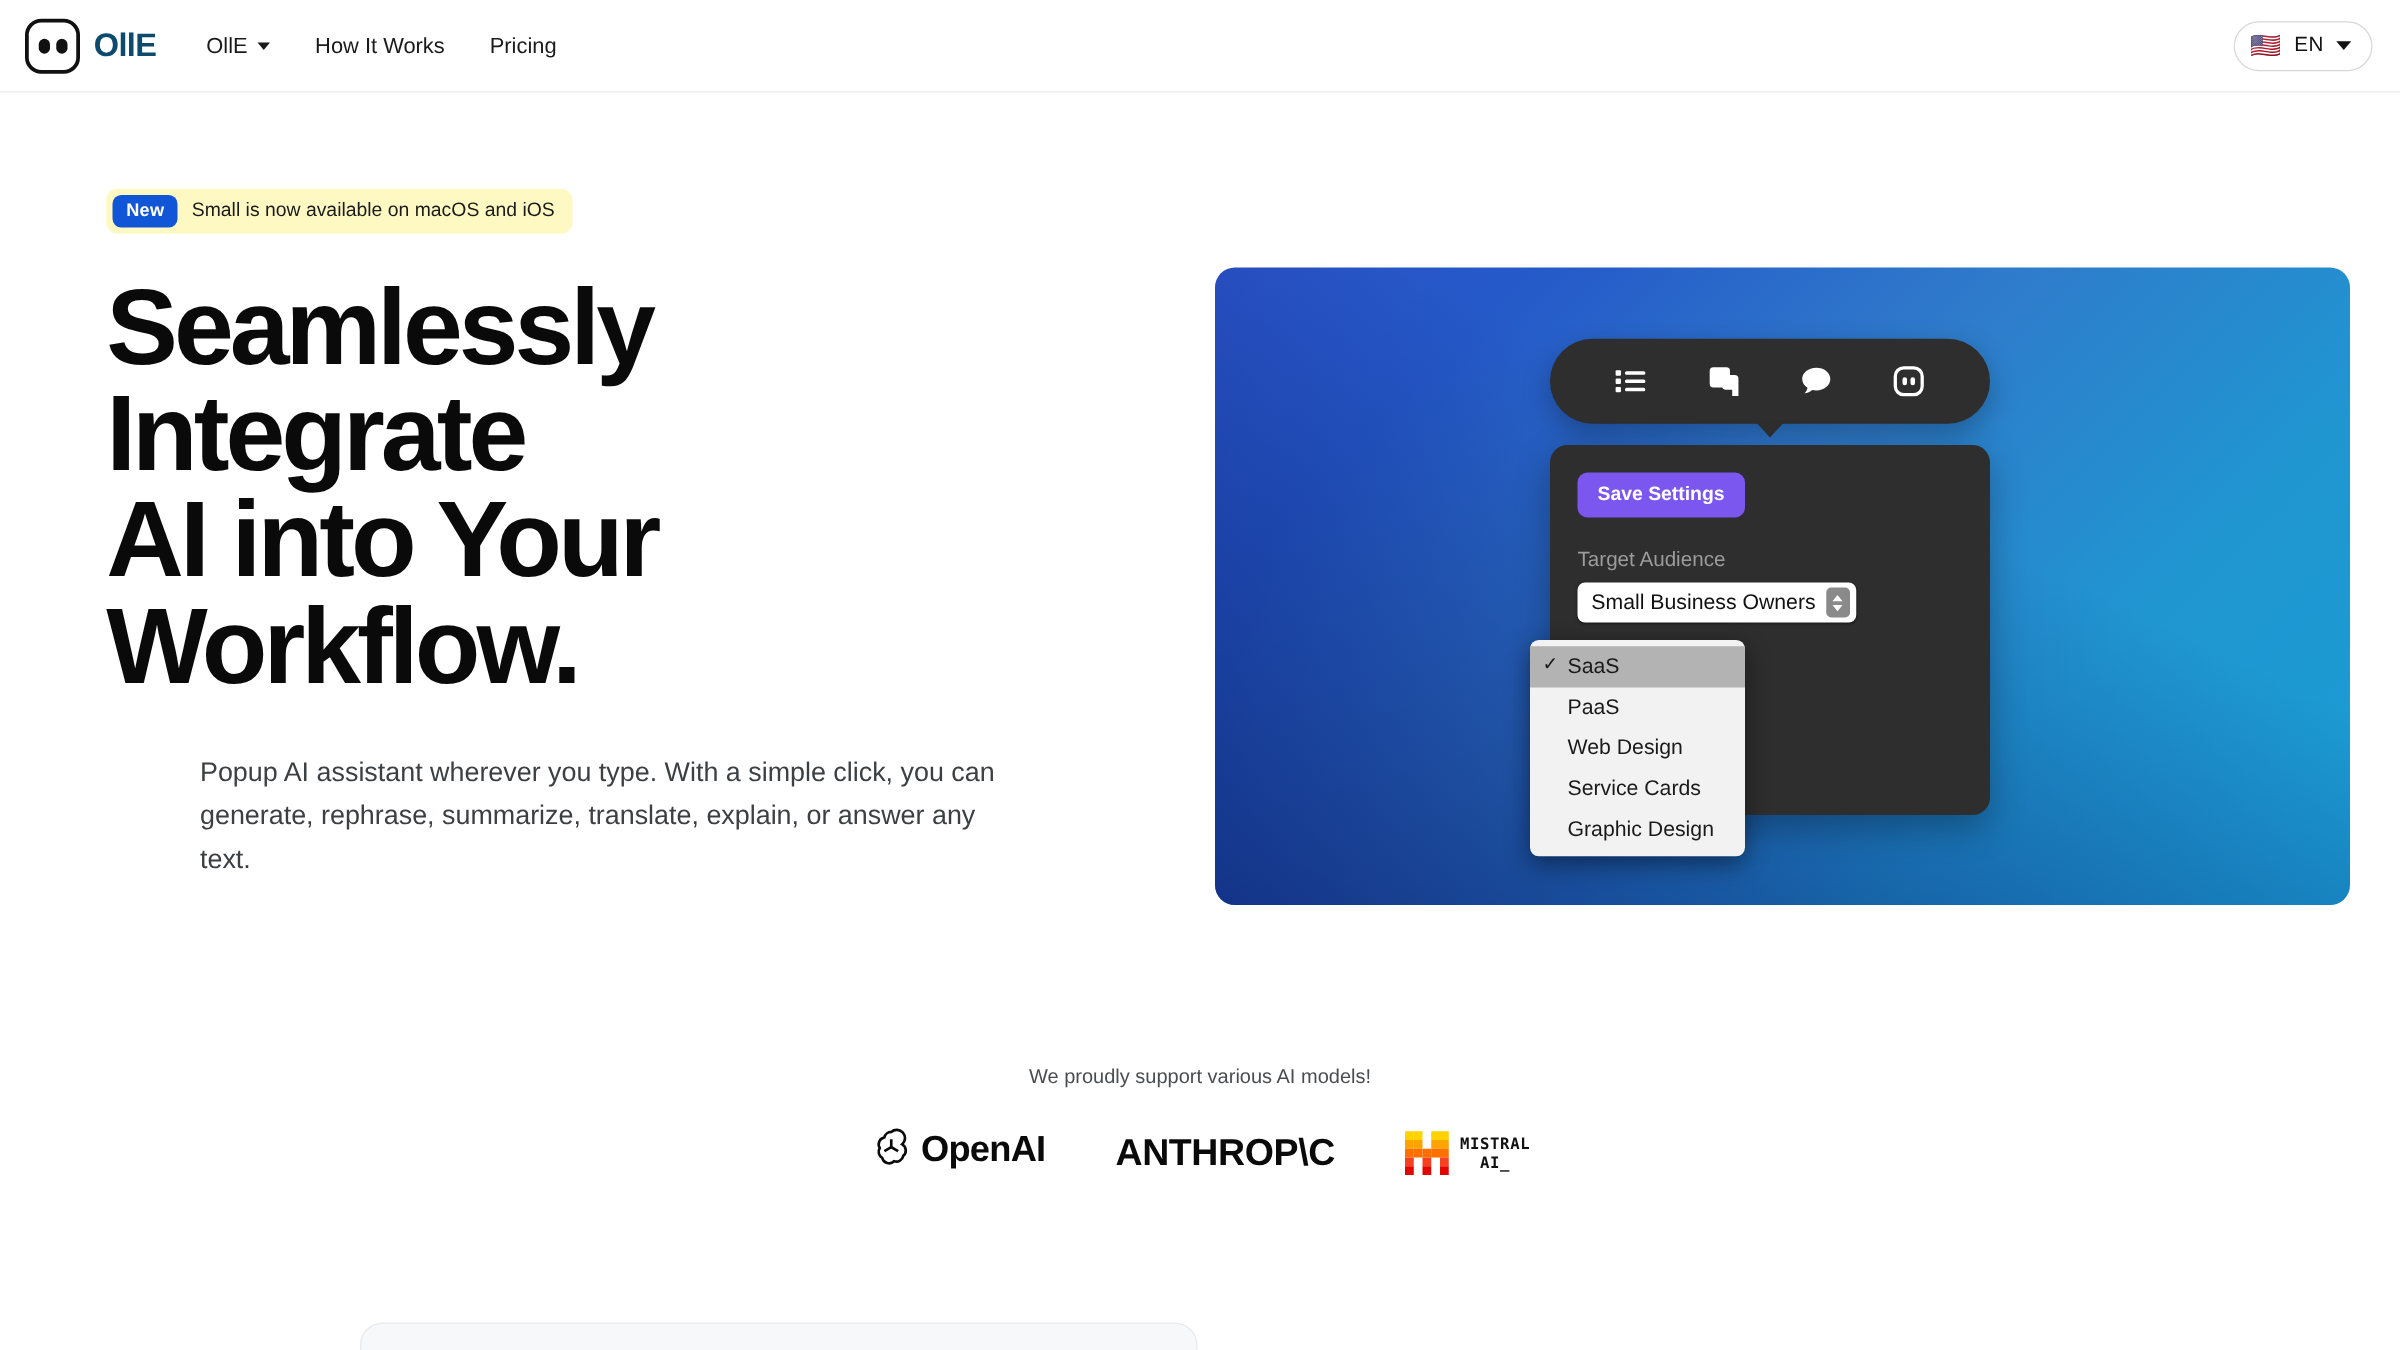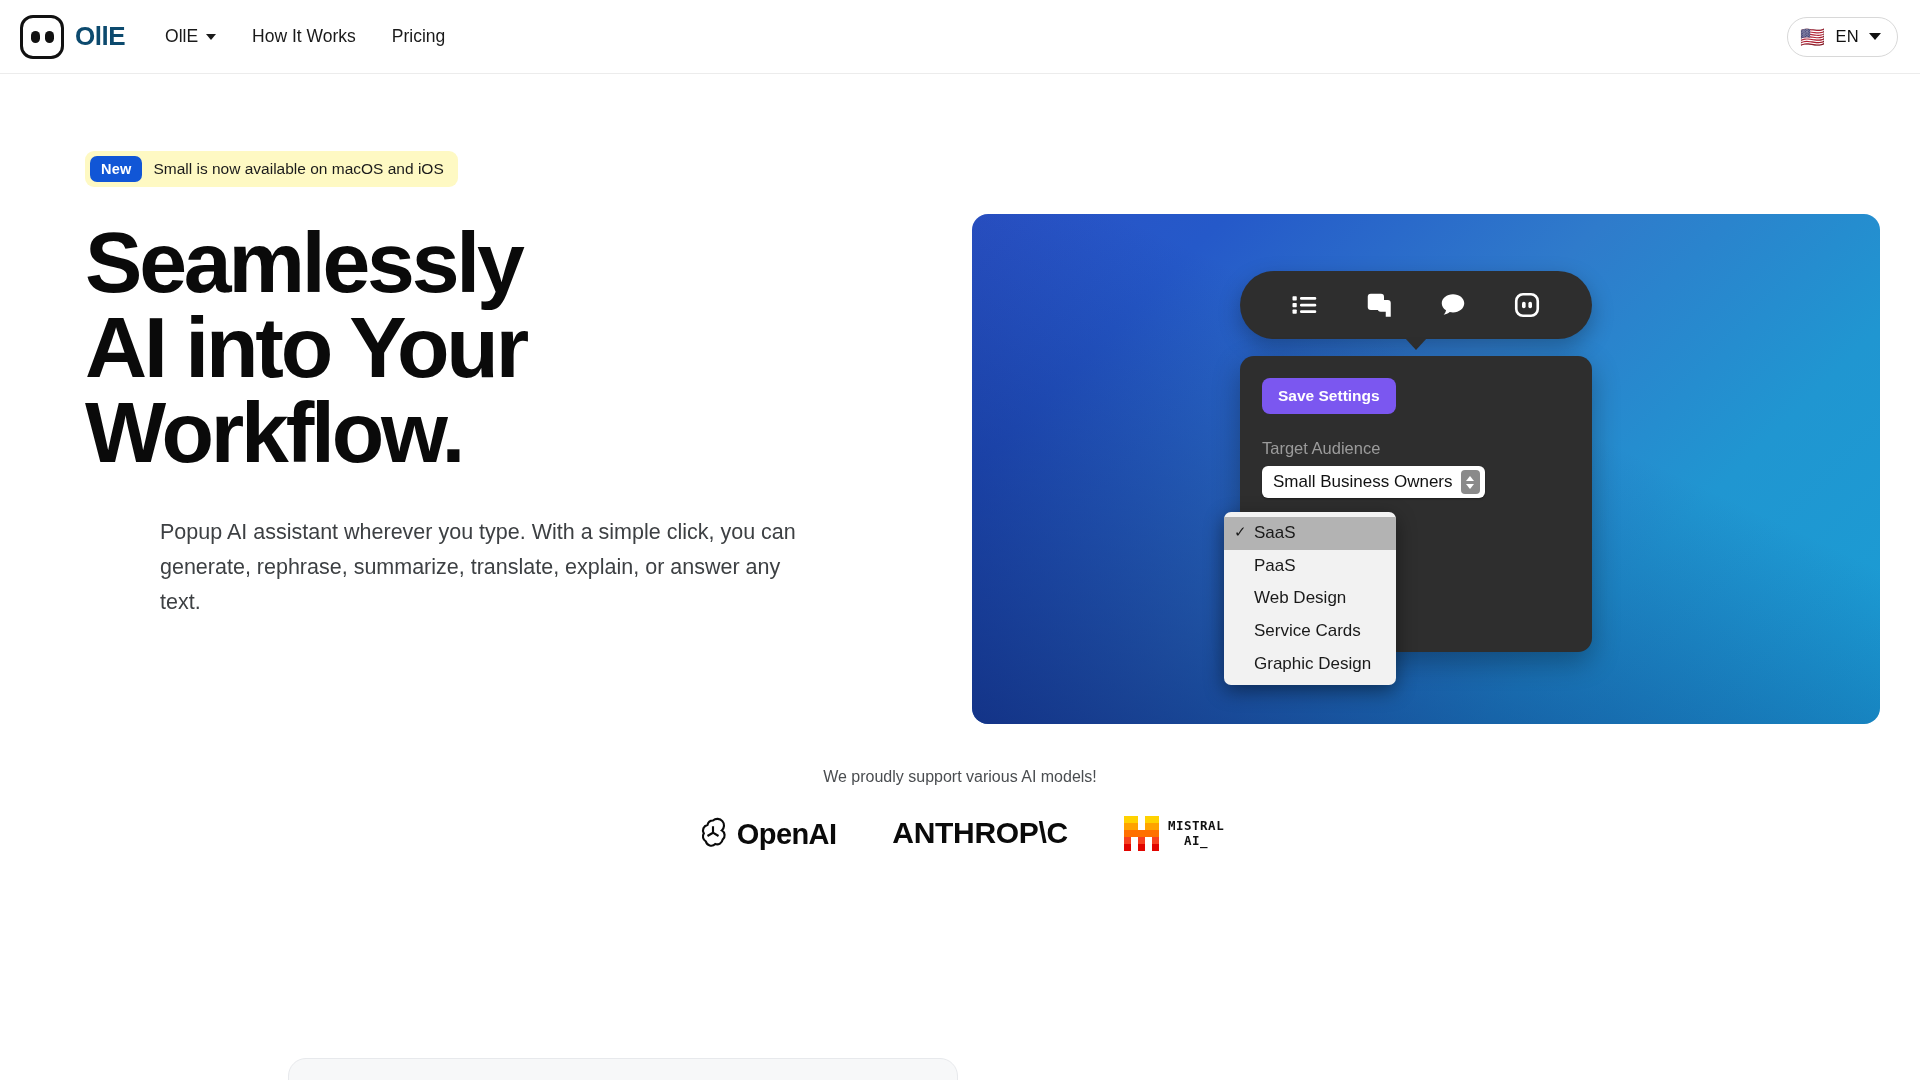--- a/index.html
+++ b/index.html
@@ -214,21 +214,21 @@
   .dd-check {
     position: absolute; left: 10px; top: 4px;
     font-size: 15px; color: #1a1a1a;
   }
 
   
   .partners { margin-top: 148px; text-align: center; }
   .partners-caption { font-size: 16px; color: #4a4d50; }
   .logo-row {
     margin-top: 30px;
-    display: flex; align-items: flex-start; justify-content: center; gap: 56px;
+    display: flex; align-items: flex-end; justify-content: center; gap: 56px;
   }
   .logo-openai { display: flex; align-items: center; gap: 7px; }
   .logo-openai-text { font-size: 29px; font-weight: 700; color: #0a0a0a; letter-spacing: -.6px; }
   .logo-anthropic { font-size: 30px; font-weight: 700; color: #0a0a0a; letter-spacing: -.3px; }
   .logo-mistral { display: flex; align-items: center; gap: 9px; }
   .mistral-mark { display: grid; grid-template-columns: repeat(5, 7px); grid-template-rows: repeat(5, 7px); }
   .mistral-text {
     font-family: "DejaVu Sans Mono", monospace;
     font-size: 12.5px; font-weight: 700; color: #111; line-height: 1.25; letter-spacing: .5px;
   }
@@ -278,20 +278,21 @@
 <div class="hero">
   <div class="hero-left">
 
     <div class="badge-row">
       <span class="badge-new">New</span>
       <span class="badge-text">Small is now available on macOS and iOS</span>
     </div>
 
     <h1 class="headline">
       <span>Seamlessly</span>
+      <span>Integrate</span>
       <span>AI into Your</span>
       <span>Workflow.</span>
     </h1>
 
     <p class="subhead">Popup AI assistant wherever you type. With a simple click, you can generate, rephrase, summarize, translate, explain, or answer any text.</p>
   </div>
 
   <div class="hero-right">
     <div class="mock">
 

